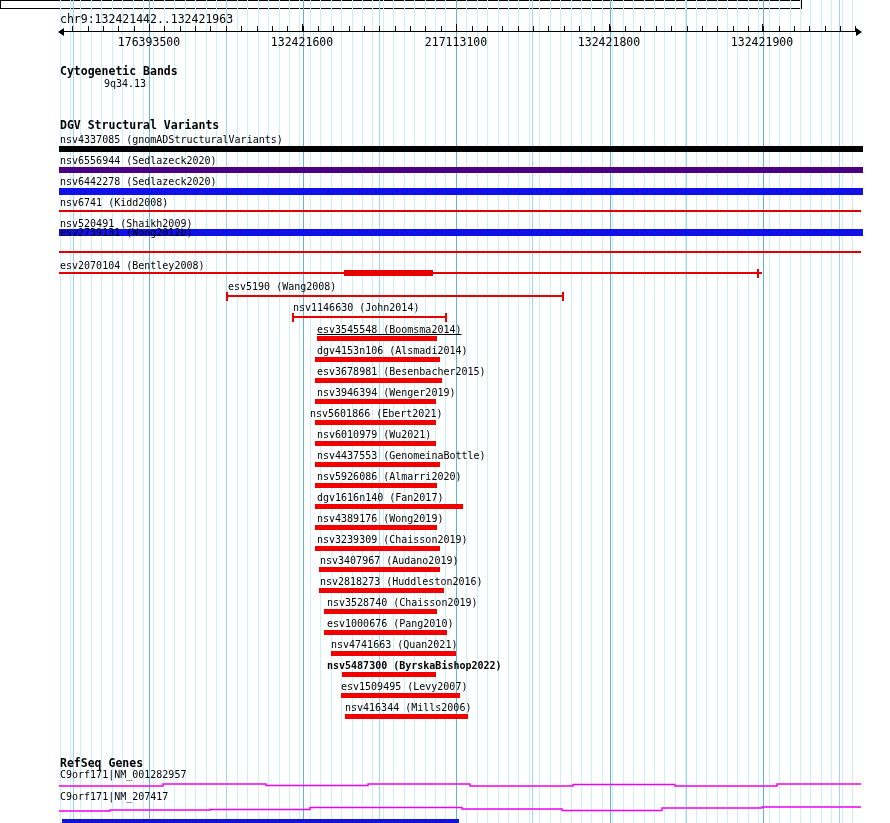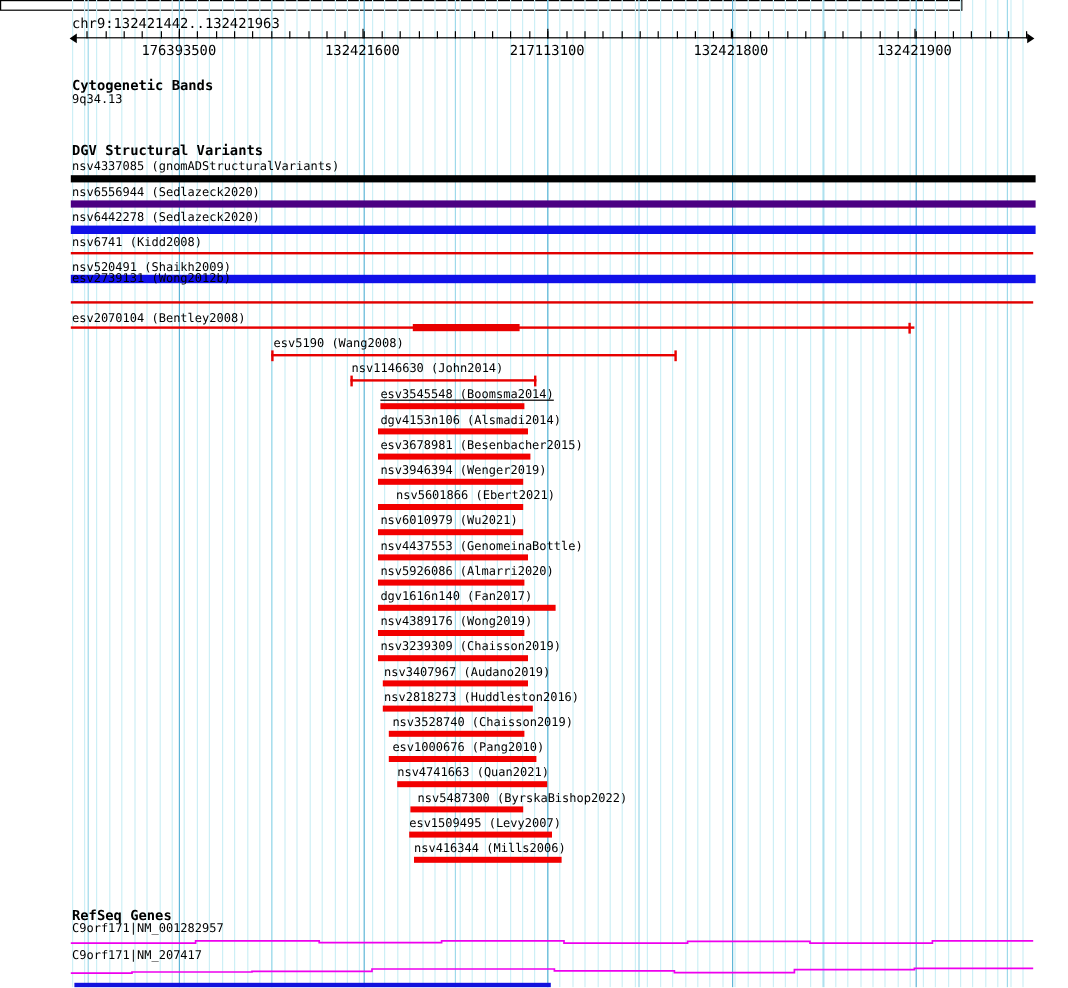--- a/index.html
+++ b/index.html
@@ -1,21 +1,21 @@
 <!DOCTYPE html>
 <html><head>
 <meta charset="utf-8">
 <style>
   html,body{margin:0;padding:0;background:#ffffff;}
   #canvas{
     position:relative;width:890px;height:823px;background:#ffffff;
     overflow:hidden;font-family:"DejaVu Sans Mono",monospace;color:#000;
   }
   .sec-title{position:absolute;font-size:11.5px;font-weight:bold;line-height:11px;white-space:pre;z-index:3;}
-  .small-lbl{position:absolute;font-size:10px;line-height:9px;white-space:pre;z-index:3;}
+  .small-lbl{position:absolute;font-size:10px;line-height:9px;white-space:pre;z-index:3;padding-left:44px;}
   .ruler-title{position:absolute;font-size:11.5px;line-height:11px;white-space:pre;z-index:3;}
   #sec-cytoband{left:60px;top:66px;}
   #cytoband-label{left:60px;top:79px;}
   #ruler-title{left:60px;top:14px;}
   #sec-dgv{left:60px;top:120px;}
   #sec-refseq{left:60px;top:758px;}
   #band-box{left:59px;top:92px;width:802px;height:9px;background:#ffffff;border:1px solid #000;z-index:2;box-sizing:border-box;}
   #gene-svg{position:absolute;left:0;top:0;width:890px;height:823px;z-index:2;pointer-events:none;}
 </style>
 </head>
@@ -212,21 +212,21 @@
     <div style="position: absolute; left: 292px; top: 313px; width: 2px; height: 9px; background: rgb(232, 0, 0); z-index: 2;"></div>
     <div style="position: absolute; left: 445px; top: 313px; width: 2px; height: 9px; background: rgb(232, 0, 0); z-index: 2;"></div>
     <div style="position: absolute; left: 317px; top: 325px; font-size: 10px; line-height: 9px; white-space: pre; z-index: 3; text-decoration: underline;">esv3545548 (Boomsma2014)</div>
     <div style="position: absolute; left: 317px; top: 336px; width: 120px; height: 5px; background: rgb(242, 0, 0); z-index: 2;"></div>
     <div style="position: absolute; left: 317px; top: 346px; font-size: 10px; line-height: 9px; white-space: pre; z-index: 3;">dgv4153n106 (Alsmadi2014)</div>
     <div style="position: absolute; left: 315px; top: 357px; width: 125px; height: 5px; background: rgb(242, 0, 0); z-index: 2;"></div>
     <div style="position: absolute; left: 317px; top: 367px; font-size: 10px; line-height: 9px; white-space: pre; z-index: 3;">esv3678981 (Besenbacher2015)</div>
     <div style="position: absolute; left: 315px; top: 378px; width: 127px; height: 5px; background: rgb(242, 0, 0); z-index: 2;"></div>
     <div style="position: absolute; left: 317px; top: 388px; font-size: 10px; line-height: 9px; white-space: pre; z-index: 3;">nsv3946394 (Wenger2019)</div>
     <div style="position: absolute; left: 315px; top: 399px; width: 121px; height: 5px; background: rgb(242, 0, 0); z-index: 2;"></div>
-    <div style="position: absolute; left: 330px; top: 409px; font-size: 10px; line-height: 9px; white-space: pre; z-index: 3;">nsv5601866 (Ebert2021)</div>
+    <div style="position: absolute; left: 310px; top: 409px; font-size: 10px; line-height: 9px; white-space: pre; z-index: 3;">nsv5601866 (Ebert2021)</div>
     <div style="position: absolute; left: 315px; top: 420px; width: 121px; height: 5px; background: rgb(242, 0, 0); z-index: 2;"></div>
     <div style="position: absolute; left: 317px; top: 430px; font-size: 10px; line-height: 9px; white-space: pre; z-index: 3;">nsv6010979 (Wu2021)</div>
     <div style="position: absolute; left: 315px; top: 441px; width: 121px; height: 5px; background: rgb(242, 0, 0); z-index: 2;"></div>
     <div style="position: absolute; left: 317px; top: 451px; font-size: 10px; line-height: 9px; white-space: pre; z-index: 3;">nsv4437553 (GenomeinaBottle)</div>
     <div style="position: absolute; left: 315px; top: 462px; width: 125px; height: 5px; background: rgb(242, 0, 0); z-index: 2;"></div>
     <div style="position: absolute; left: 317px; top: 472px; font-size: 10px; line-height: 9px; white-space: pre; z-index: 3;">nsv5926086 (Almarri2020)</div>
     <div style="position: absolute; left: 315px; top: 483px; width: 122px; height: 5px; background: rgb(242, 0, 0); z-index: 2;"></div>
     <div style="position: absolute; left: 317px; top: 493px; font-size: 10px; line-height: 9px; white-space: pre; z-index: 3;">dgv1616n140 (Fan2017)</div>
     <div style="position: absolute; left: 315px; top: 504px; width: 148px; height: 5px; background: rgb(242, 0, 0); z-index: 2;"></div>
     <div style="position: absolute; left: 317px; top: 514px; font-size: 10px; line-height: 9px; white-space: pre; z-index: 3;">nsv4389176 (Wong2019)</div>
@@ -236,21 +236,21 @@
     <div style="position: absolute; left: 320px; top: 556px; font-size: 10px; line-height: 9px; white-space: pre; z-index: 3;">nsv3407967 (Audano2019)</div>
     <div style="position: absolute; left: 319px; top: 567px; width: 121px; height: 5px; background: rgb(242, 0, 0); z-index: 2;"></div>
     <div style="position: absolute; left: 320px; top: 577px; font-size: 10px; line-height: 9px; white-space: pre; z-index: 3;">nsv2818273 (Huddleston2016)</div>
     <div style="position: absolute; left: 319px; top: 588px; width: 125px; height: 5px; background: rgb(242, 0, 0); z-index: 2;"></div>
     <div style="position: absolute; left: 327px; top: 598px; font-size: 10px; line-height: 9px; white-space: pre; z-index: 3;">nsv3528740 (Chaisson2019)</div>
     <div style="position: absolute; left: 324px; top: 609px; width: 113px; height: 5px; background: rgb(242, 0, 0); z-index: 2;"></div>
     <div style="position: absolute; left: 327px; top: 619px; font-size: 10px; line-height: 9px; white-space: pre; z-index: 3;">esv1000676 (Pang2010)</div>
     <div style="position: absolute; left: 324px; top: 630px; width: 123px; height: 5px; background: rgb(242, 0, 0); z-index: 2;"></div>
     <div style="position: absolute; left: 331px; top: 640px; font-size: 10px; line-height: 9px; white-space: pre; z-index: 3;">nsv4741663 (Quan2021)</div>
     <div style="position: absolute; left: 331px; top: 651px; width: 125px; height: 5px; background: rgb(242, 0, 0); z-index: 2;"></div>
-    <div style="position: absolute; left: 348px; top: 661px; font-size: 10px; line-height: 9px; white-space: pre; z-index: 3;">nsv5487300 (ByrskaBishop2022)</div>
+    <div style="position: absolute; left: 327px; top: 661px; font-size: 10px; line-height: 9px; white-space: pre; z-index: 3; font-weight: bold;">nsv5487300 (ByrskaBishop2022)</div>
     <div style="position: absolute; left: 342px; top: 672px; width: 94px; height: 5px; background: rgb(242, 0, 0); z-index: 2;"></div>
     <div style="position: absolute; left: 341px; top: 682px; font-size: 10px; line-height: 9px; white-space: pre; z-index: 3;">esv1509495 (Levy2007)</div>
     <div style="position: absolute; left: 341px; top: 693px; width: 119px; height: 5px; background: rgb(242, 0, 0); z-index: 2;"></div>
     <div style="position: absolute; left: 345px; top: 703px; font-size: 10px; line-height: 9px; white-space: pre; z-index: 3;">nsv416344 (Mills2006)</div>
     <div style="position: absolute; left: 345px; top: 714px; width: 123px; height: 5px; background: rgb(242, 0, 0); z-index: 2;"></div>
     <div style="position: absolute; left: 60px; top: 770px; font-size: 10px; line-height: 9px; white-space: pre; z-index: 3;">C9orf171|NM_001282957</div>
     <div style="position: absolute; left: 60px; top: 792px; font-size: 10px; line-height: 9px; white-space: pre; z-index: 3;">C9orf171|NM_207417</div>
     <div style="position: absolute; left: 62px; top: 819px; width: 397px; height: 4px; background: rgb(18, 18, 221); z-index: 2;"></div>
   </div>
 

